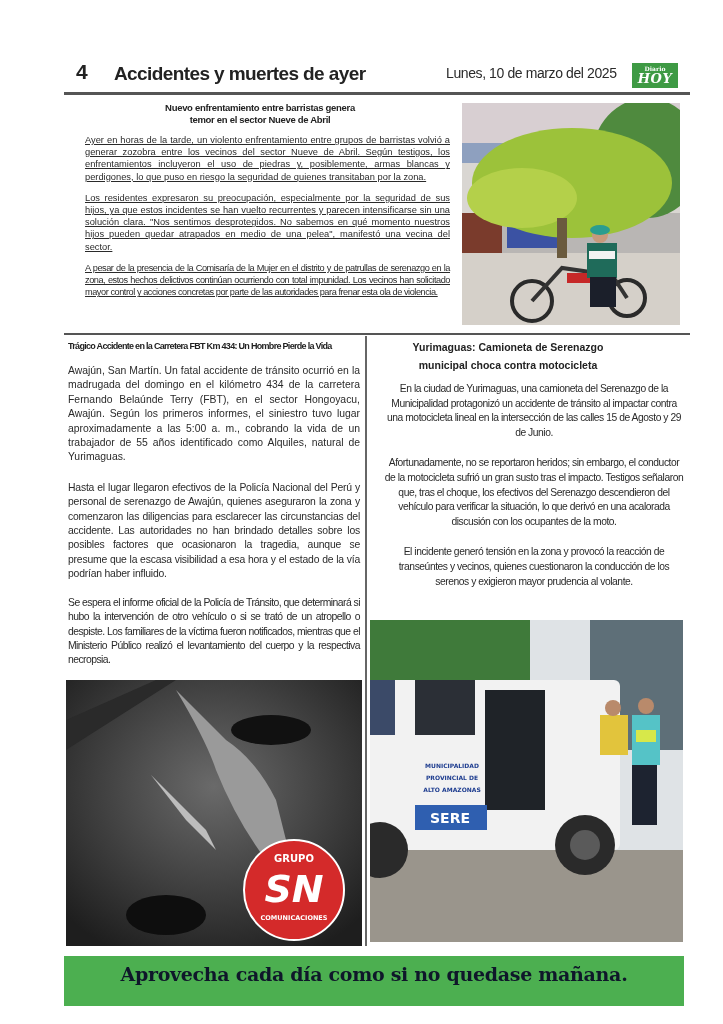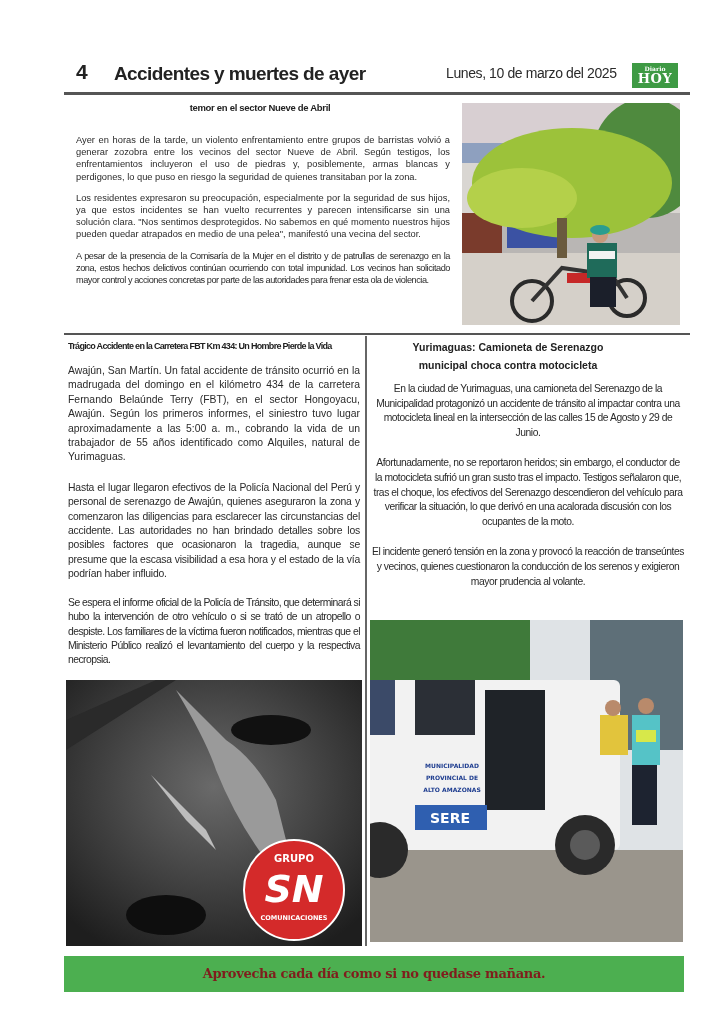--- a/index.html
+++ b/index.html
@@ -4,61 +4,62 @@
   <style>
     html, body { margin: 0; padding: 0; background: #ffffff; }
     body { width: 723px; height: 1024px; position: relative; overflow: hidden; font-family: "Liberation Sans", sans-serif; color: #1e1e1e; }
 
     .header { position: absolute; left: 64px; top: 58px; width: 626px; height: 34px; }
     .page-num { position: absolute; left: 12px; top: 2px; font-size: 21px; font-weight: bold; color: #222; }
     .section-title { position: absolute; left: 50px; top: 5px; font-size: 19px; font-weight: bold; letter-spacing: -0.6px; color: #222; }
     .date { position: absolute; left: 382px; top: 7px; font-size: 14px; letter-spacing: -0.4px; color: #2a2a2a; }
     .logo { position: absolute; left: 568px; top: 5px; width: 46px; height: 25px; background: #3e9a44; color: #fff; text-align: center; font-family: "DejaVu Serif", serif; }
     .logo-small { display: block; font-size: 6px; font-weight: bold; line-height: 7px; margin-top: 2px; }
-    .logo-big { display: block; font-size: 13px; font-weight: bold; line-height: 14px; letter-spacing: 0.5px; }
+    .logo-big { display: block; font-size: 13px; font-weight: bold; line-height: 14px; letter-spacing: 0.5px; font-style: italic; }
     .rule-top { position: absolute; left: 64px; top: 92px; width: 626px; height: 3px; background: #555; }
 
     .art1-head { position: absolute; left: 130px; top: 102px; width: 260px; text-align: center; font-size: 9.5px; font-weight: bold; letter-spacing: -0.3px; line-height: 12px; color: #222; }
     .art1-body { position: absolute; left: 68px; top: 134px; width: 382px; font-size: 9.3px; line-height: 12.2px; text-align: justify; color: #2a2a2a; }
-    .art1-body p { margin: 0 0 9px 8px; }
+    .art1-body p { margin: 0 0 9px 17px; text-decoration: underline; }
     .art1-body p.cond { letter-spacing: -0.45px; font-size: 9.2px; }
     .photo1 { position: absolute; left: 462px; top: 103px; width: 218px; height: 222px; overflow: hidden; background: #d9d6d2; }
 
     .rule-mid { position: absolute; left: 64px; top: 333px; width: 626px; height: 2px; background: #555; }
     .col-divider { position: absolute; left: 365px; top: 336px; width: 2px; height: 610px; background: #666; }
 
     .art2-head { position: absolute; left: 68px; top: 341px; width: 292px; text-align: left; font-size: 9px; font-weight: bold; letter-spacing: -0.7px; color: #222; }
     .art2-body { position: absolute; left: 68px; top: 364px; width: 292px; font-size: 10.4px; line-height: 14.4px; text-align: justify; color: #2a2a2a; }
     .art2-body p { margin: 0 0 14px 0; }
     .art2-body p.c1 { letter-spacing: -0.2px; margin-top: 16px; }
     .art2-body p.c2 { letter-spacing: -0.55px; }
     .photo2 { position: absolute; left: 66px; top: 680px; width: 296px; height: 266px; overflow: hidden; background: #3b3b3b; }
 
     .art3-head { position: absolute; left: 352px; top: 338px; width: 312px; text-align: center; font-size: 10.5px; font-weight: bold; line-height: 18px; color: #222; }
     .art3-body { position: absolute; left: 372px; top: 382px; width: 312px; font-size: 10.3px; line-height: 14.6px; text-align: center; letter-spacing: -0.45px; color: #2a2a2a; }
-    .art3-body p { margin: 0 0 16px 0; }
+    .art3-body p { margin: 0 0 16px 12px; }
     .photo3 { position: absolute; left: 370px; top: 620px; width: 313px; height: 322px; overflow: hidden; background: #8a8680; }
 
-    .banner { position: absolute; left: 64px; top: 956px; width: 620px; height: 36px; background: #4caf50; color: #7f1d1d; text-align: center; font-family: "DejaVu Serif", serif; font-weight: bold; font-size: 13px; line-height: 36px; letter-spacing: -0.3px; }
+    .banner { position: absolute; left: 64px; top: 956px; width: 620px; height: 50px; background: #4caf50; color: #0f172a; text-align: center; font-family: "DejaVu Serif", serif; font-weight: bold; font-size: 19px; line-height: 36px; letter-spacing: -0.3px; }
   </style>
 </head>
 <body>
 
 <div class="header">
   <span class="page-num">4</span>
   <span class="section-title">Accidentes y muertes de ayer</span>
   <span class="date">Lunes, 10 de marzo del 2025</span>
   <div class="logo">
     <span class="logo-small">Diario</span>
     <span class="logo-big">HOY</span>
   </div>
 </div>
 <div class="rule-top"></div>
 
 <div class="art1-head">
+  <div>Nuevo enfrentamiento entre barristas genera</div>
   <div>temor en el sector Nueve de Abril</div>
 </div>
 <div class="art1-body">
   <p>Ayer en horas de la tarde, un violento enfrentamiento entre grupos de barristas volvió a generar zozobra entre los vecinos del sector Nueve de Abril. Según testigos, los enfrentamientos incluyeron el uso de piedras y, posiblemente, armas blancas y perdigones, lo que puso en riesgo la seguridad de quienes transitaban por la zona.</p>
   <p>Los residentes expresaron su preocupación, especialmente por la seguridad de sus hijos, ya que estos incidentes se han vuelto recurrentes y parecen intensificarse sin una solución clara. "Nos sentimos desprotegidos. No sabemos en qué momento nuestros hijos pueden quedar atrapados en medio de una pelea", manifestó una vecina del sector.</p>
   <p class="cond">A pesar de la presencia de la Comisaría de la Mujer en el distrito y de patrullas de serenazgo en la zona, estos hechos delictivos continúan ocurriendo con total impunidad. Los vecinos han solicitado mayor control y acciones concretas por parte de las autoridades para frenar esta ola de violencia.</p>
 </div>
 <div class="photo1">
   <svg width="218" height="222" viewBox="0 0 218 222">
     <rect x="0" y="0" width="218" height="60" fill="#d8cfd2"></rect>

